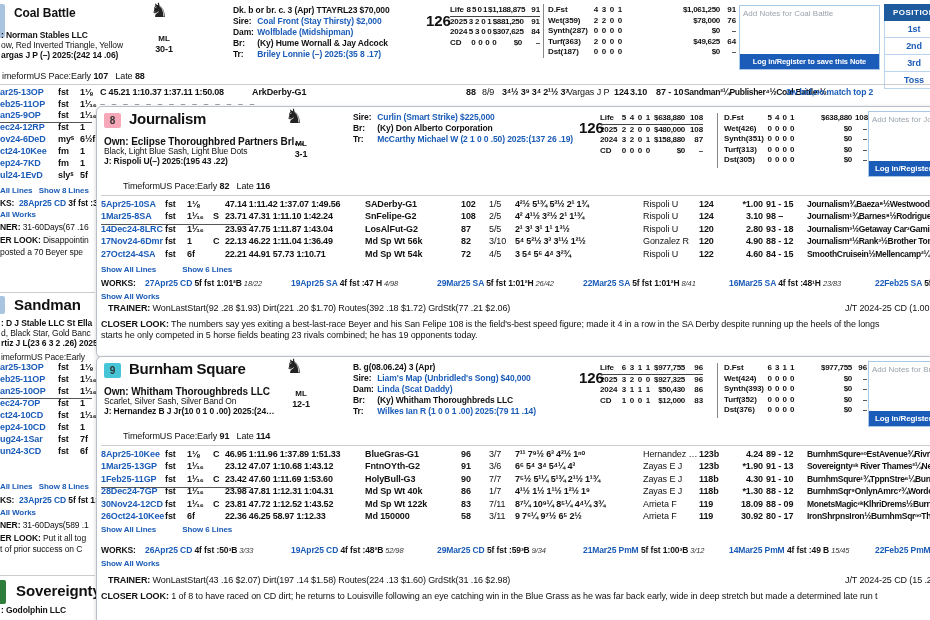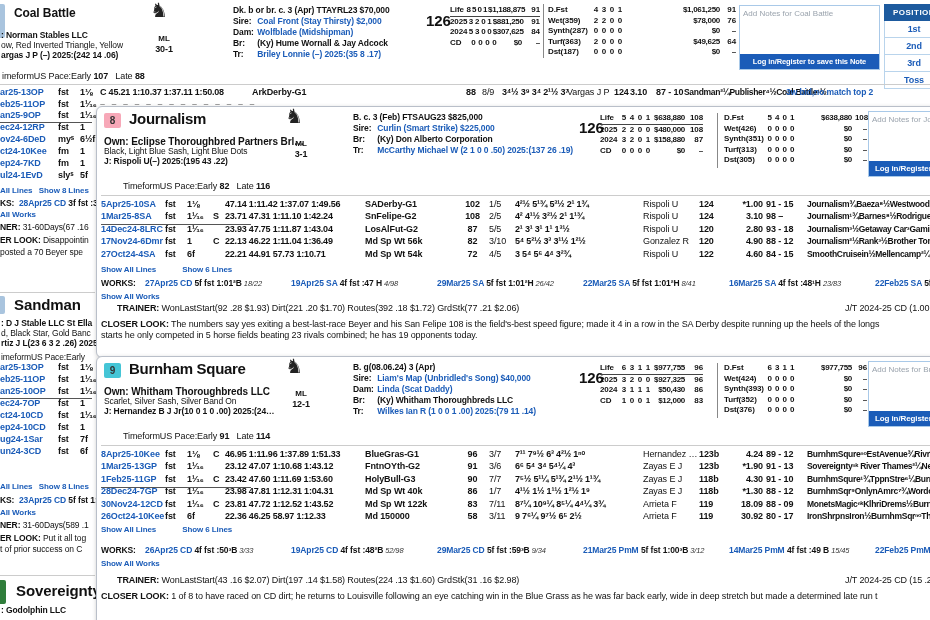--- a/index.html
+++ b/index.html
@@ -38,35 +38,35 @@
   .cnotes{position:absolute;border:1px solid #a9c9e8;background:#fff}
   .cnotes textarea{position:absolute;left:0;top:0;width:100%;height:46px;border:none;outline:none;resize:none;font-family:"Liberation Sans",sans-serif;font-size:8px;padding:3px;box-sizing:border-box;color:#333}
   .cnotes textarea::placeholder{color:#9aa3ad}
   .nbtn{position:absolute;bottom:0;left:0;right:0;height:15px;background:#1b5cb8;color:#fff;font-size:8px;font-weight:700;line-height:15px;padding-left:6px;white-space:nowrap;cursor:pointer}
   .nbtn.center{text-align:center;padding-left:0;font-size:7.5px}
   .ctf{position:absolute;left:26px;top:74px;font-size:9px;white-space:nowrap}
   
   .ppt{position:absolute;left:4px;top:92px}
   .pp{display:grid;grid-template-columns:64px 22px 26px 12px 116px 24px 96px 28px 26px 128px 56px 24px 40px 44px 130px;align-items:baseline;height:12.4px;font-size:9px;font-weight:700;white-space:nowrap}
   .pp .cd{color:#1b5cb8;cursor:pointer}
-  .pp .cb{text-align:center;padding-right:5px}
+  .pp .cb{text-align:left;padding-right:5px}
   .pp .cpp{font-weight:400}
   .pp .cj{font-weight:400}
   .pp .co2{text-align:right}
   .pp .cr{padding-left:3px}
   .pp .cfr,.pp .cca{letter-spacing:-0.2px}
   .pp .cco{overflow:hidden;font-size:8.5px;letter-spacing:-0.3px}
   .lrow{position:absolute;left:4px;font-size:8px;font-weight:700;color:#1b5cb8;white-space:nowrap}
   .lrow span{margin-right:26px;cursor:pointer}
   .works{position:absolute;left:4px;display:flex;font-size:8.5px;white-space:nowrap;font-weight:700}
   .works .wl{width:44px}
   .works .wk{width:146px}
   .works .wd{color:#1b5cb8}
   .works .wr{font-style:italic;font-weight:400;font-size:7.5px;color:#333;margin-left:2px}
-  .trow{position:absolute;left:20px;font-size:9px;white-space:nowrap}
+  .trow{position:absolute;left:11px;font-size:9px;white-space:nowrap}
   .trow .tl{font-weight:700}
   .jt{position:absolute;font-size:9px;white-space:nowrap}
   .crow{position:absolute;left:4px;font-size:9px;line-height:11px;white-space:nowrap}
   .crow .cl{font-weight:700}
   
   .leftcol{position:absolute;left:0;top:96px;width:105px;height:524px;overflow:hidden;z-index:1}
   .slist{position:absolute;left:0;width:120px}
   .sline{display:flex;height:12px;align-items:baseline;font-size:9px;font-weight:700;white-space:nowrap}
   .sline .sd{width:58px;color:#1b5cb8;cursor:pointer}
   .sline .sc{width:22px}
@@ -407,21 +407,20 @@
     <div class="cname">Journalism</div>
     <div class="cown">Own: Eclipse Thoroughbred Partners Brl…</div>
     <div class="csilks">Black, Light Blue Sash, Light Blue Dots</div>
     <div class="cjky">J: Rispoli U(–) 2025:(195 43 .22)</div>
     <div class="cemb" style="left:188px;top:-1px">♞</div>
     <div class="cml" style="left:186px;top:32px">
       <div class="f8">ML</div>
       <div class="f9">3-1</div>
     </div>
     <div class="ped" style="left:256px;top:5px">
-      <div><span class="val vk b">B. c. 3 (Feb) FTSAUG23 $825,000</span></div>
       <div><span class="lab">Sire:</span> <span class="val">Curlin (Smart Strike) $225,000</span></div>
       <div><span class="lab">Br:</span> <span class="val vk">(Ky) Don Alberto Corporation</span></div>
       <div><span class="lab">Tr:</span> <span class="val">McCarthy Michael W (2 1 0 0 .50) 2025:(137 26 .19)</span></div>
     </div>
     <div class="cwt" style="left:482px;top:12px">126</div>
     <div class="stat life" style="left:503px;top:6px;width:103px;--lw:20px;--nw:8px;--bw:15px">
 
         <div class="row">
           <span class="lab">Life</span>
           <span class="n">5</span>

